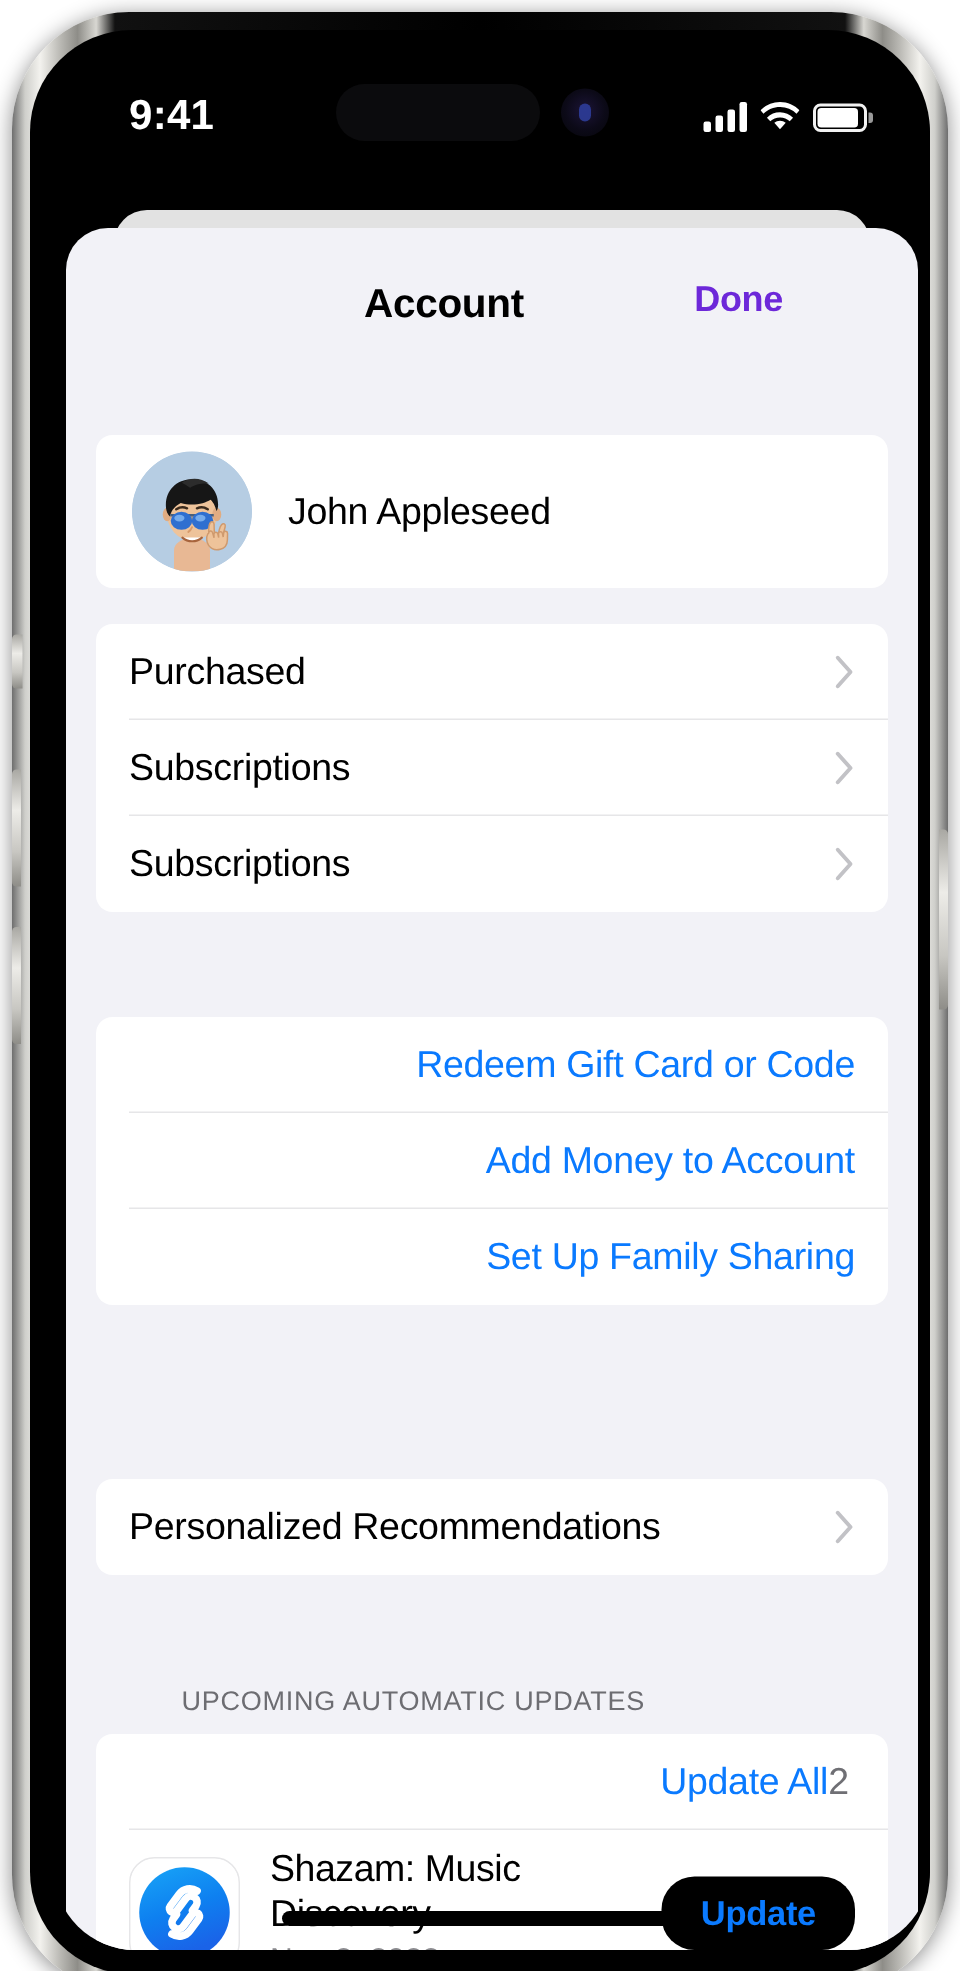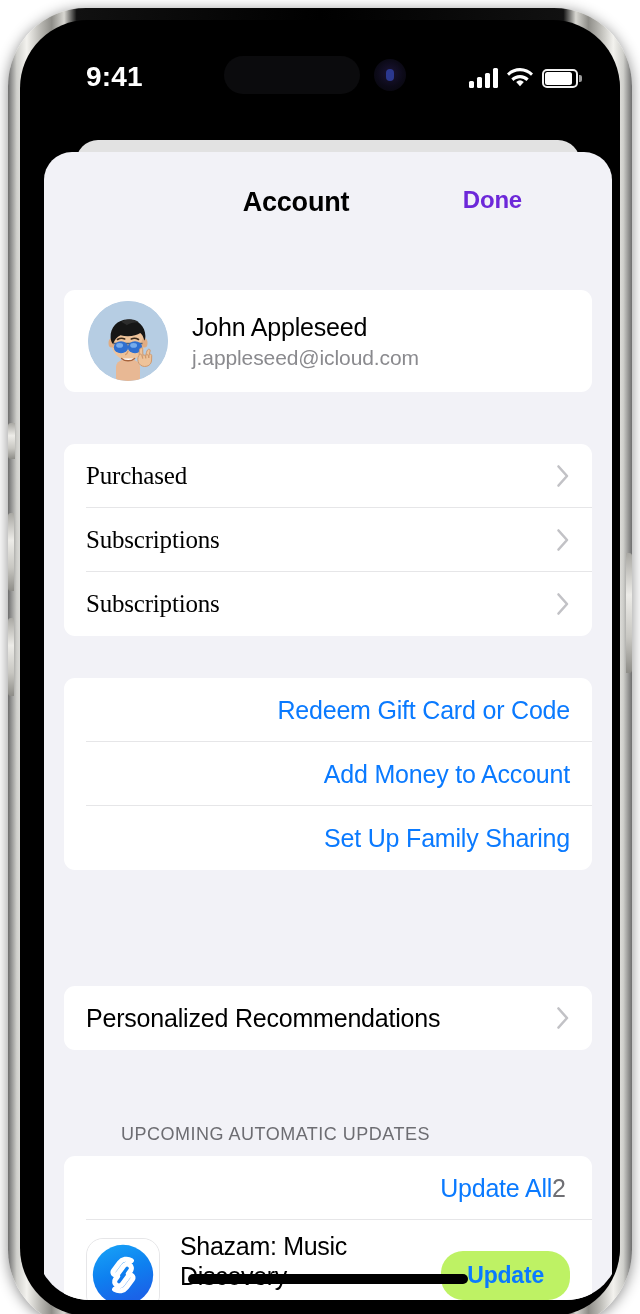--- a/index.html
+++ b/index.html
@@ -174,21 +174,21 @@
   #app-icon{
     width:74px; height:74px; border-radius:17px; flex:0 0 auto;
     background:#fff; border:1px solid #e6e6e8;
     display:flex; align-items:center; justify-content:center;
     overflow:hidden;
   }
   #app-info{ flex:1; margin-left:20px; min-width:0; }
   #app-name{ font-size:25px; color:#000; line-height:1.2; letter-spacing:-.3px; }
   #app-date{ font-size:21px; color:#8a8a8e; margin-top:4px; }
   #update-button{
-    flex:0 0 auto; background:#bef264; color:#0a7aff;
+    flex:0 0 auto; background:#000000; color:#0a7aff;
     font-size:23px; font-weight:700; letter-spacing:-.2px;
     padding:11px 26px; border-radius:22px; cursor:pointer;
   }
 
   
   #home-indicator{
     position:absolute; left:50%; transform:translateX(-50%);
     bottom:16px; width:280px; height:10px; border-radius:5px;
     background:#000; z-index:50;
   }
@@ -274,26 +274,25 @@
 
                 <g>
                   <path d="M51.5 56.5c-.6-4.2-.2-7.4.4-8.6.8-1.6 2.7-1.3 2.8.6l.2 5.6" fill="#eec39a" stroke="#cf9a6e" stroke-width="1"></path>
                   <path d="M57.5 57c.3-4.2 1.3-7.2 2.2-8.2 1.2-1.3 2.9-.5 2.4 1.4l-1.4 5.5" fill="#eec39a" stroke="#cf9a6e" stroke-width="1"></path>
                   <path d="M50.5 55c-1 2-1 5.4.6 7.6 1.8 2.5 4.8 3.4 7.8 2.6 3-.8 4.6-3.2 4.7-6.2l.1-4.4c0-1.7-2.4-2-2.6-.2l-.3 2.6-.5-2.3c-.3-1.7-2.6-1.5-2.6.2l.1 2.4-.6-2.4c-.4-1.6-2.6-1.4-2.6.3l.1 2.3-1-3.4c-.5-1.6-2.6-1.3-2.6.4Z" fill="#eec39a" stroke="#cf9a6e" stroke-width="1"></path>
                 </g>
               </svg>
             </div>
             <div id="profile-text">
               <div id="profile-name">John Appleseed</div>
-              <div id="profile-email">j.appleseed@icloud.com</div>
             </div>
           </div>
         </div>
 
-        <div class="card" id="card-account-links" style="top:180px;font-family:Liberation Serif, serif;">
+        <div class="card" id="card-account-links" style="top:152px;">
           <div class="row">
             <span class="row-label">Purchased</span>
             <span class="chevron">
               <svg viewBox="0 0 14 24" width="14" height="24">
                   <path d="M2.5 2.5 11 12l-8.5 9.5" stroke="#c2c2c6" stroke-width="2.6" fill="none" stroke-linecap="round" stroke-linejoin="round"></path>
                 </svg>
             </span>
             <span class="sep"></span>
           </div>
           <div class="row">

